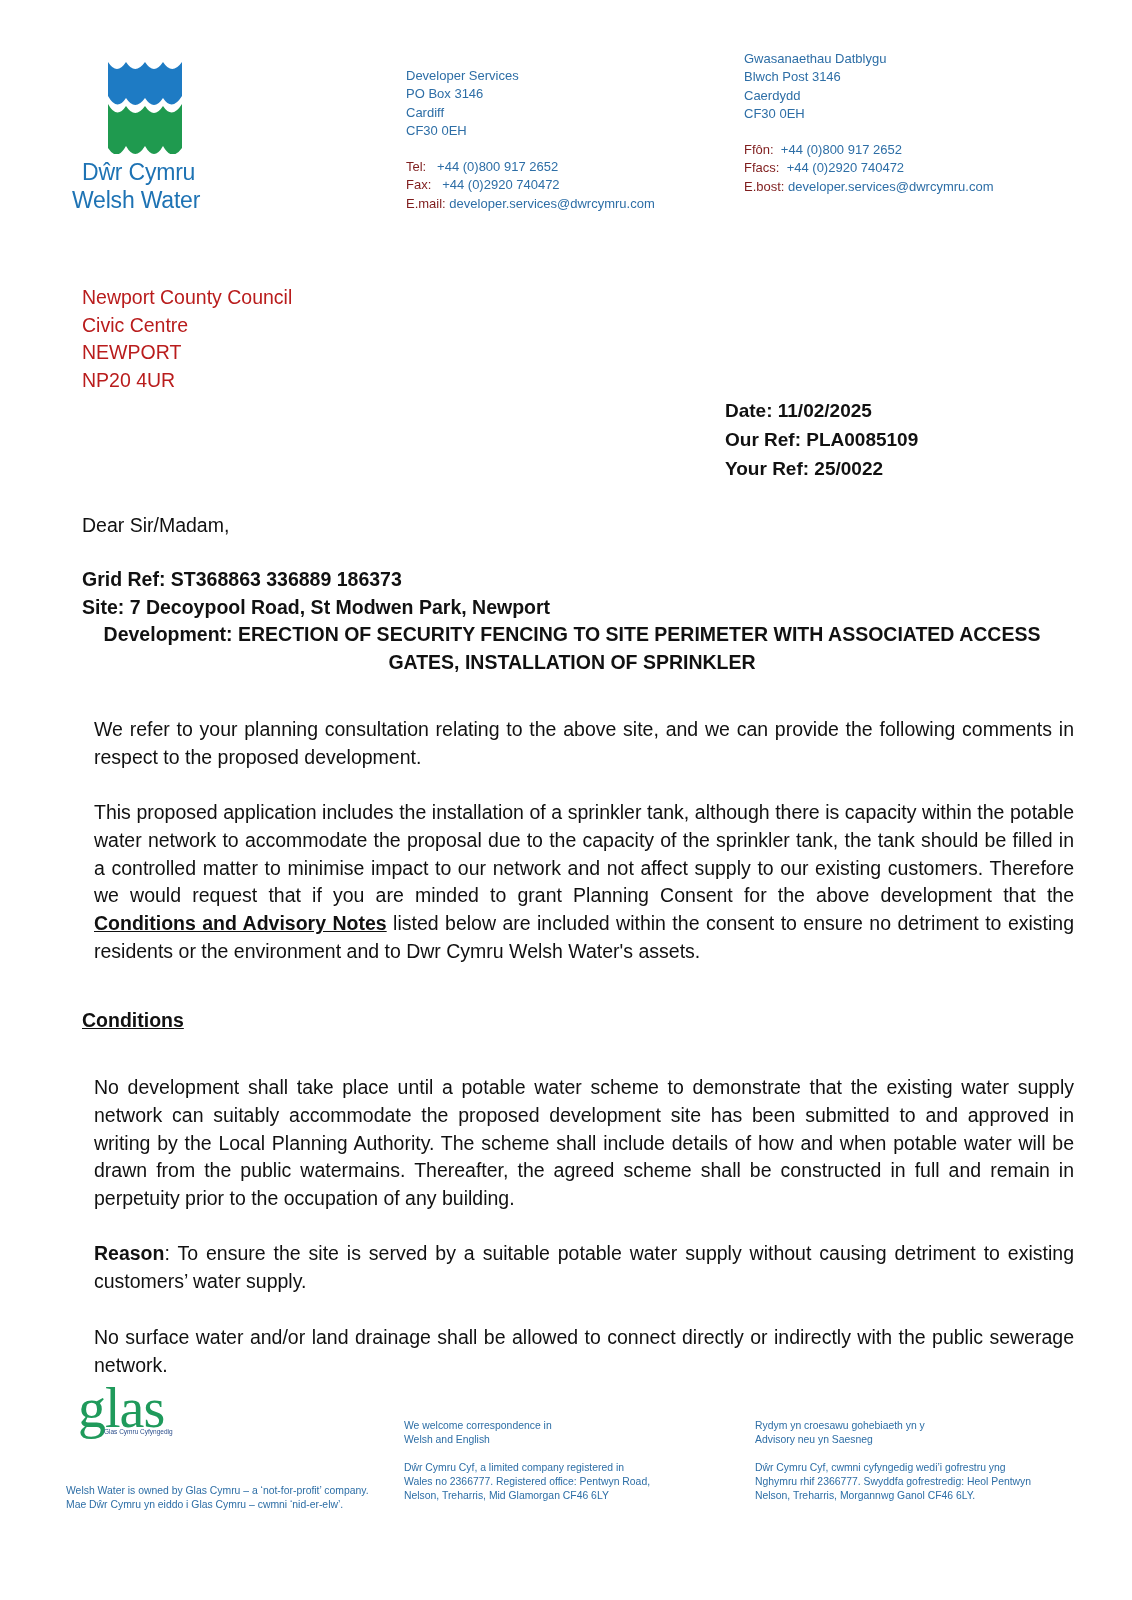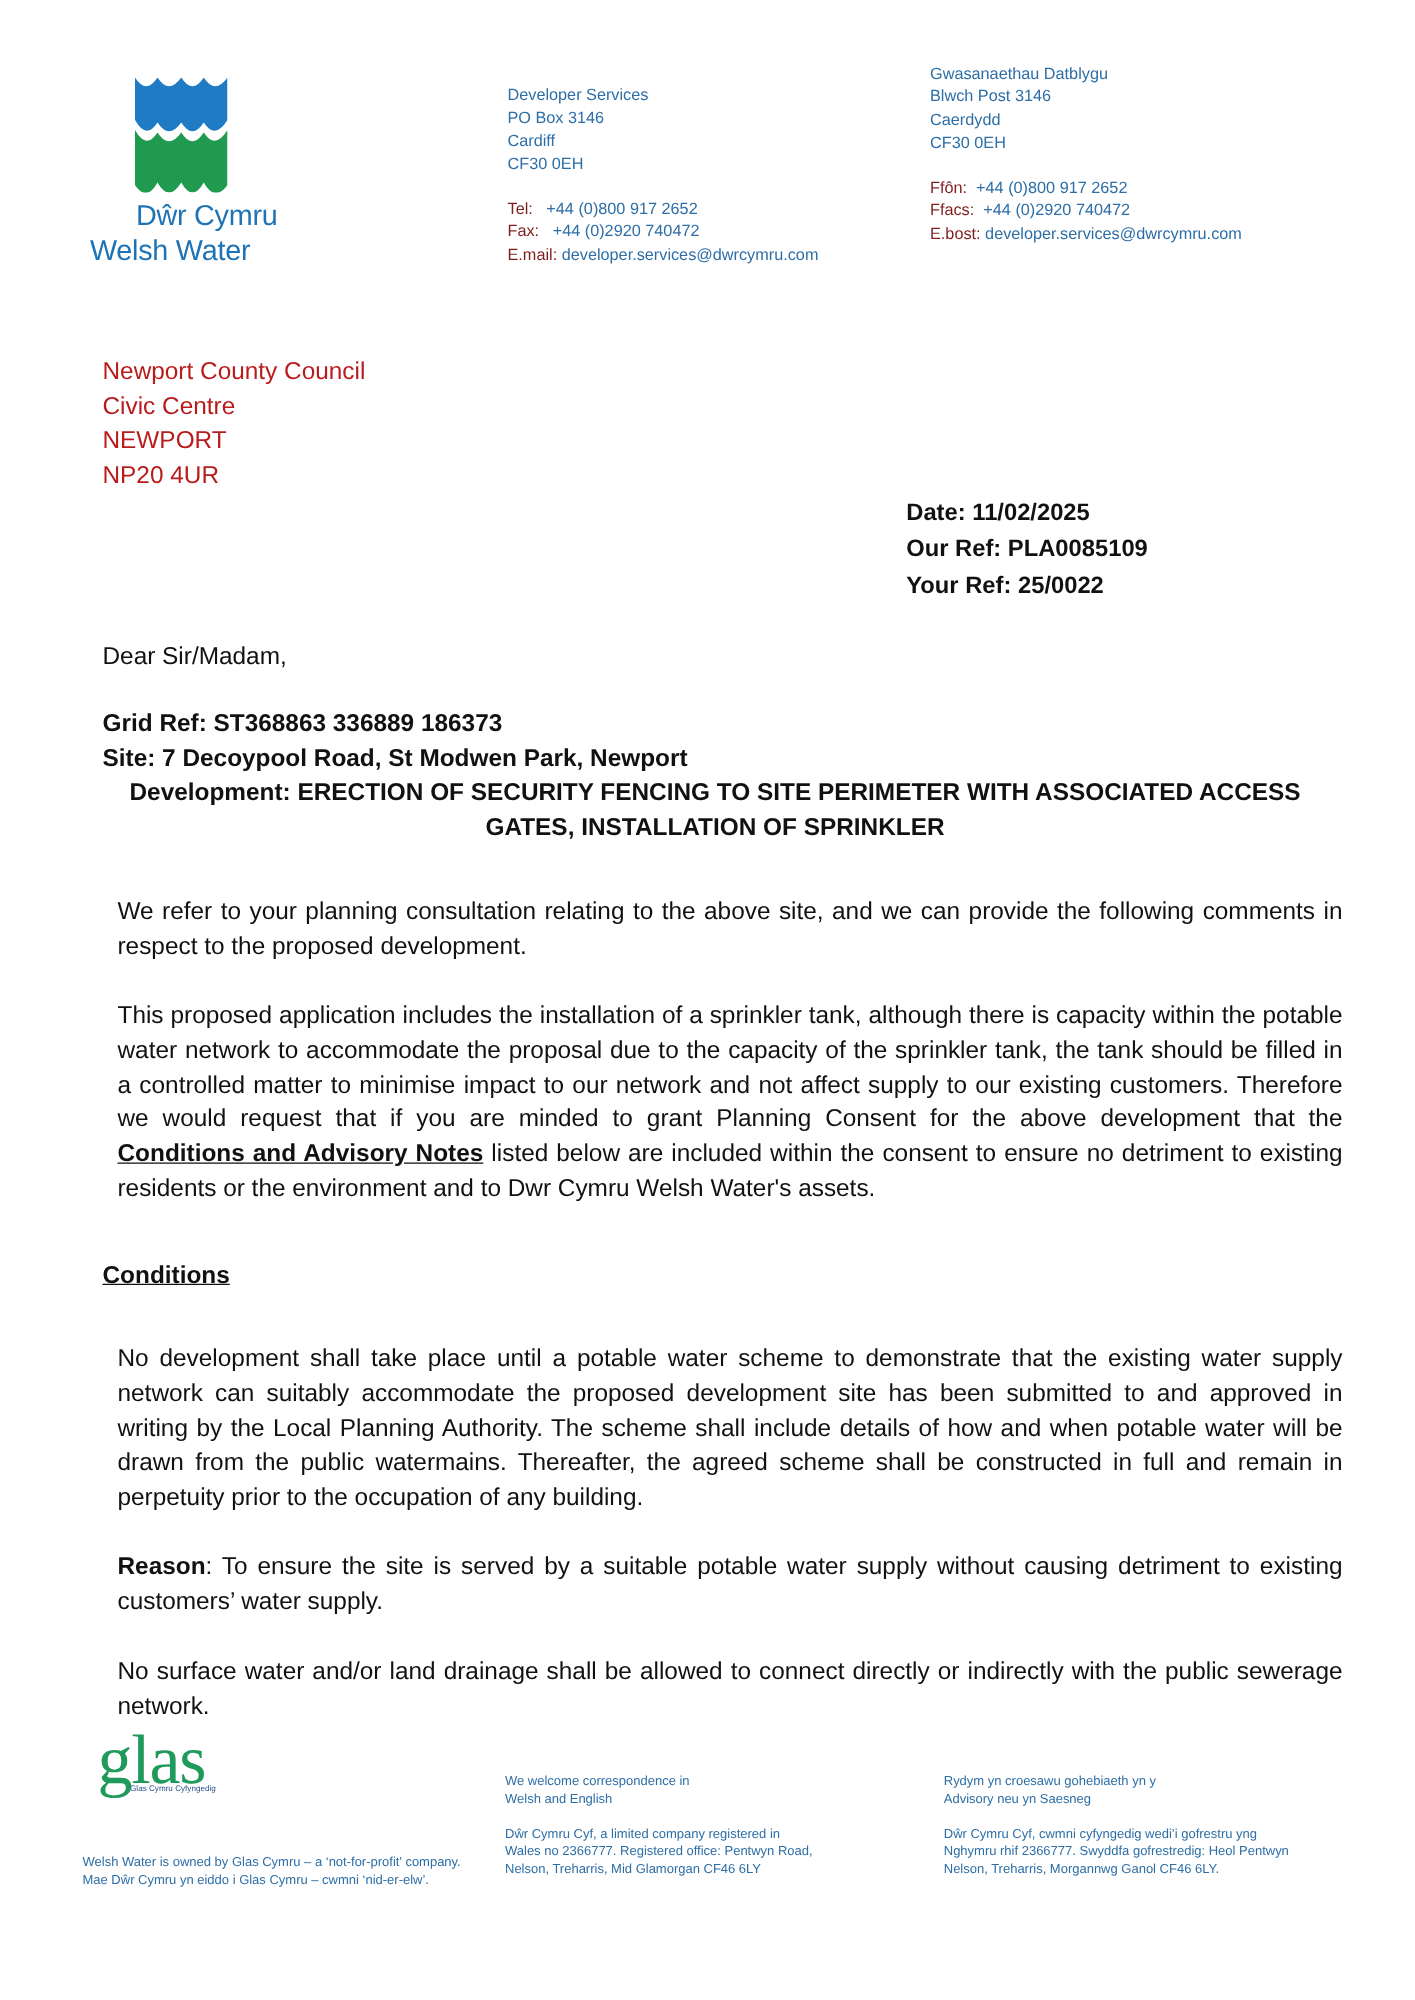--- a/index.html
+++ b/index.html
@@ -2,21 +2,21 @@
 <html><head>
 <meta charset="utf-8">
 <style>
   html, body { margin: 0; padding: 0; background: #ffffff; }
   body { width: 1132px; height: 1600px; position: relative; overflow: hidden;
          font-family: "Liberation Sans", "DejaVu Sans", sans-serif; color: #111; }
   .abs { position: absolute; }
   .logo { left: 72px; top: 62px; width: 150px; }
   .logo svg { display: block; margin-left: 36px; }
   .logo-text { color: #1e73b4; font-size: 23px; line-height: 28px; margin-top: 4px; letter-spacing: -0.2px; }
-  .logo-text .l1 { padding-left: 10px; text-align: right; }
+  .logo-text .l1 { padding-left: 10px; }
   .contact { font-size: 13px; line-height: 18.3px; color: #2d6ea6; }
   .contact .gap { height: 18px; }
   .contact .lbl { color: #7f1d1d; }
   .col1 { left: 406px; top: 67px; }
   .col2 { left: 744px; top: 50px; }
   .recip { left: 82px; top: 284px; font-size: 19.5px; line-height: 27.5px; color: #b91c1c; }
   .refs { left: 725px; top: 396px; font-size: 19px; line-height: 29px; font-weight: bold; }
   .body-text { left: 82px; width: 980px; font-size: 19.5px; line-height: 27.8px; text-align: justify; }
   p { margin: 12px; }
   .bold { font-weight: bold; }

